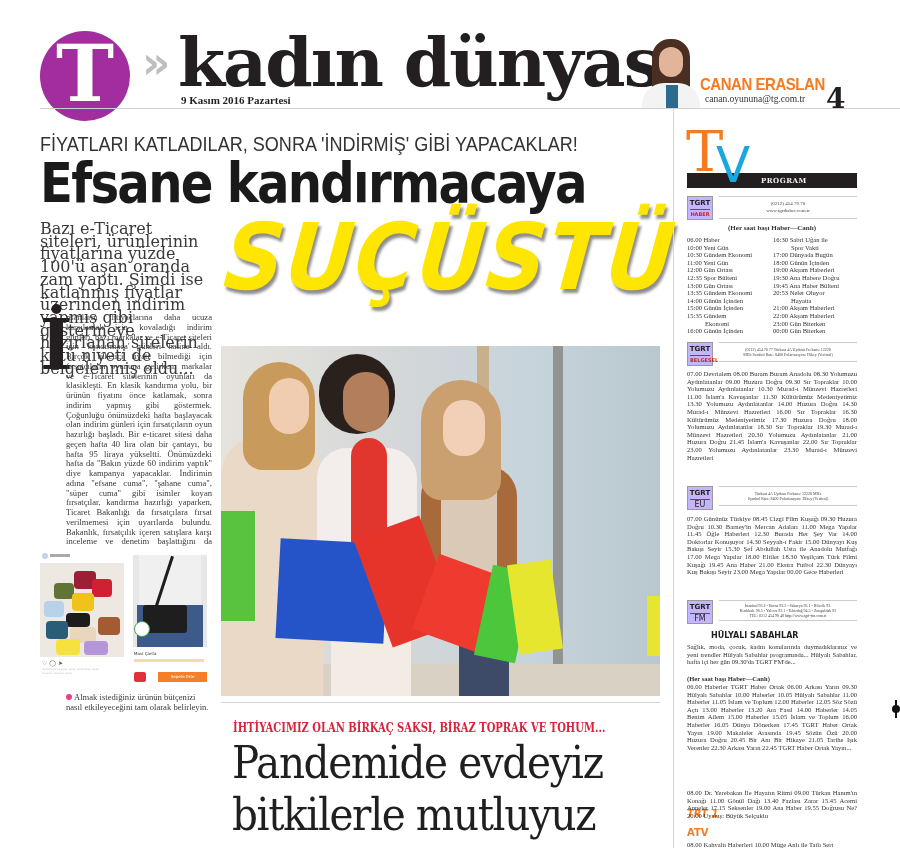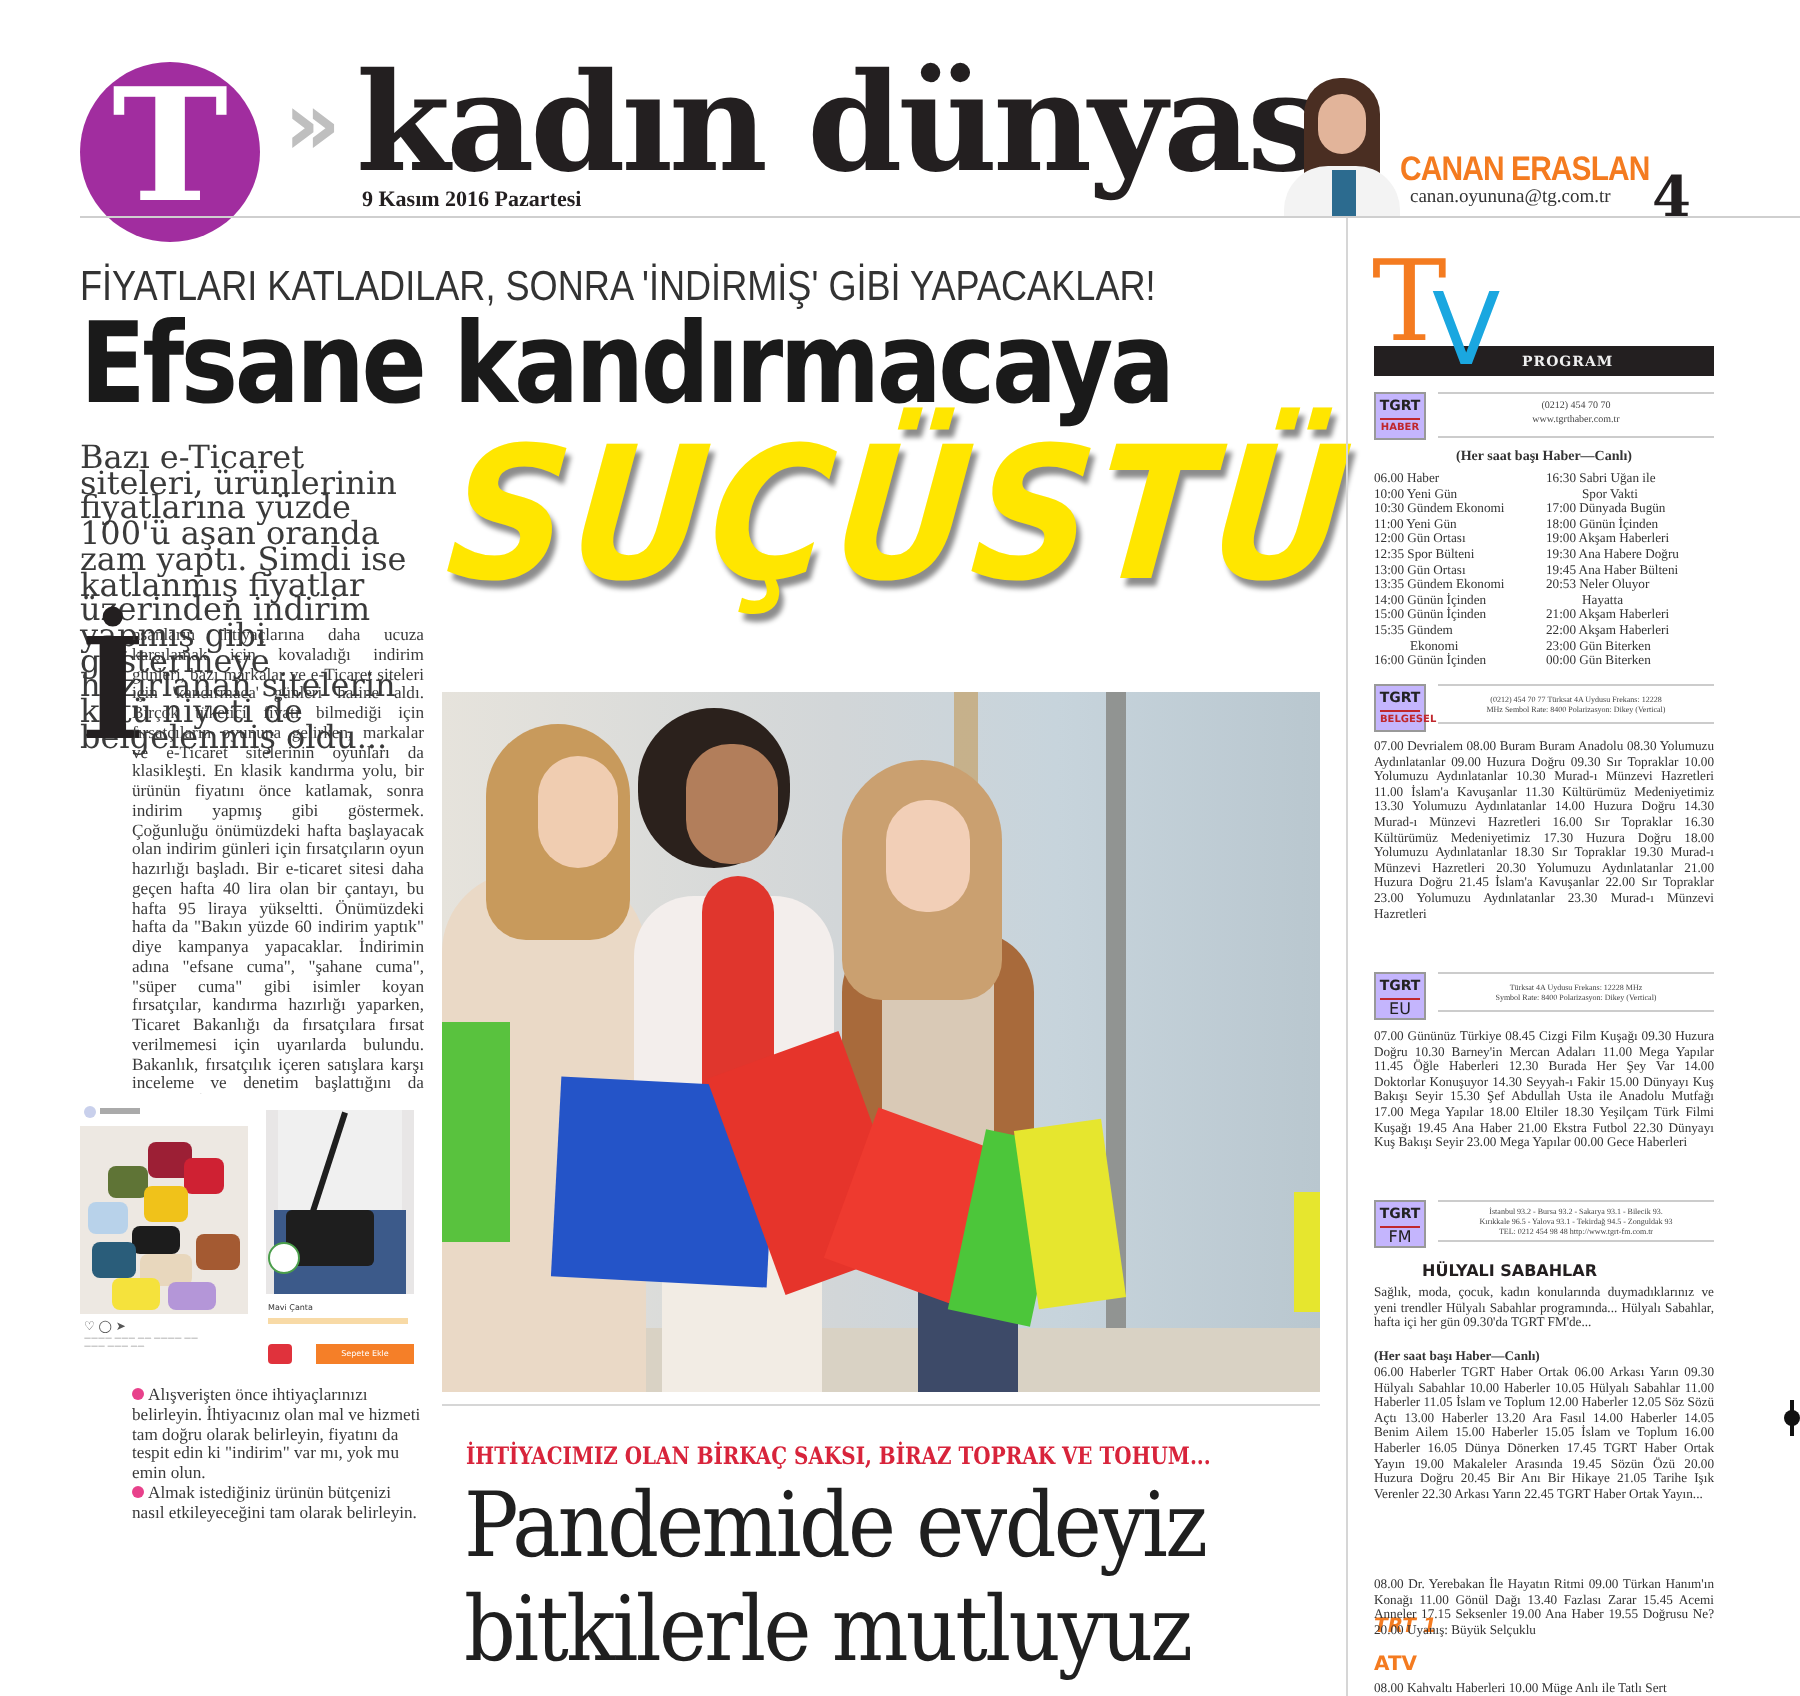--- a/index.html
+++ b/index.html
@@ -259,21 +259,20 @@
       <div class="product-badge"></div>
     </div>
     <div class="product-name">Mavi Çanta</div>
     <div class="product-meta"></div>
     <div class="product-cart"></div>
     <div class="product-buy">Sepete Ekle</div>
   </div>
 </div>
 
 <div class="tips">
-  <div><span class="tip-dot"></span><span>Alışverişten önce ihtiyaçlarınızı belirleyin. İhtiyacınız olan mal ve hizmeti tam doğru olarak belirleyin, fiyatını da tespit edin ki "indirim" var mı, yok mu emin olun.</span></div>
   <div><span class="tip-dot"></span><span>Almak istediğiniz ürünün bütçenizi nasıl etkileyeceğini tam olarak belirleyin.</span></div>
 
 </div>
 
 <div class="lead-photo">
   <div class="lp-bg1"></div>
   <div class="lp-window"></div>
   <div class="lp-window2"></div>
   <div class="lp-floor"></div>
   <div class="lp-person1-coat"></div>

